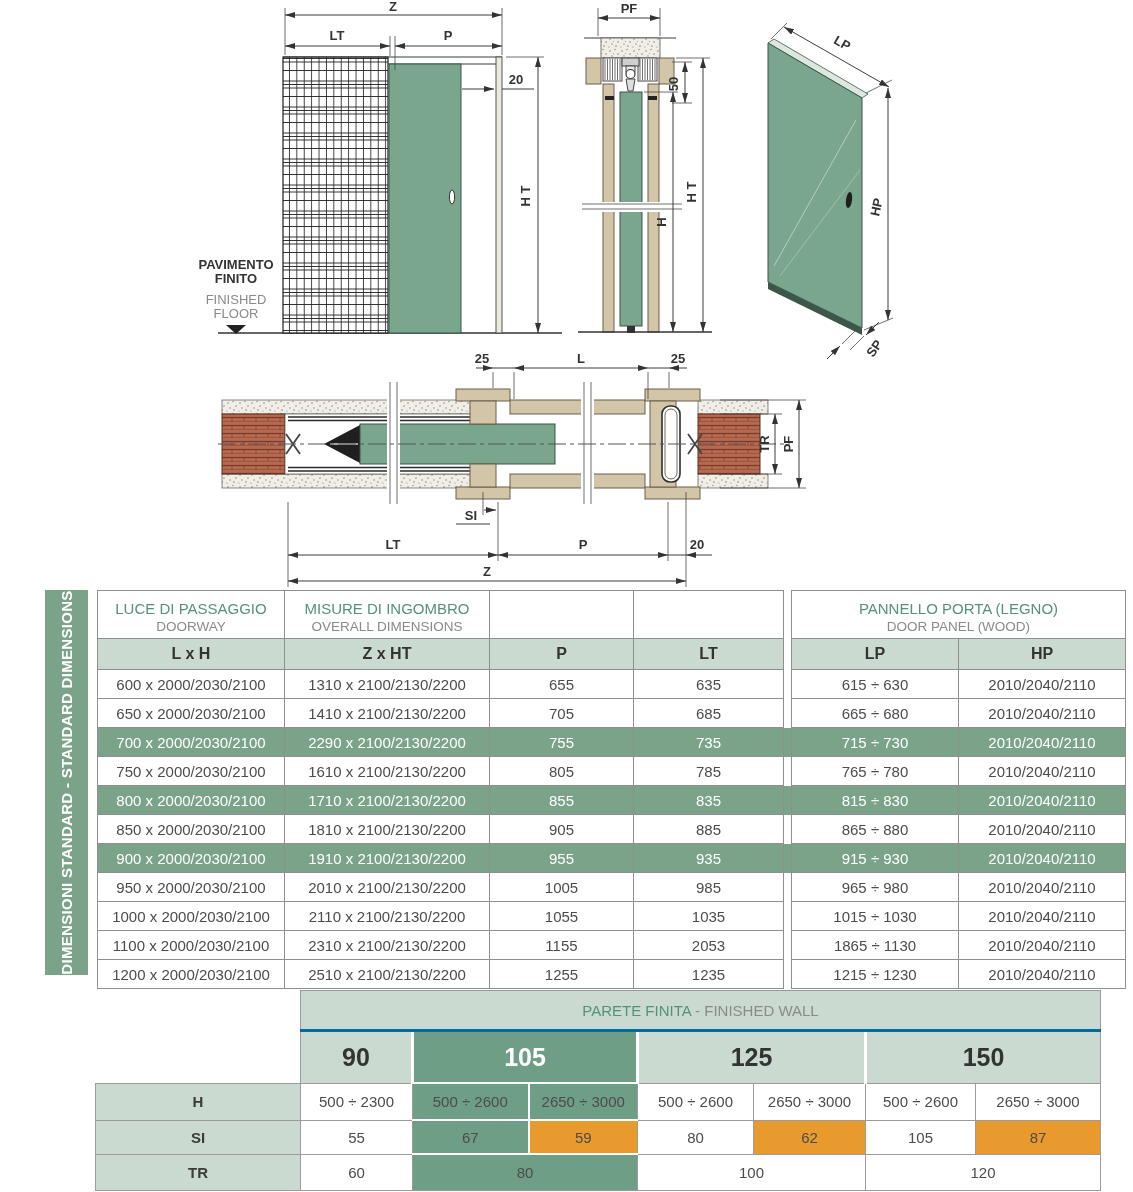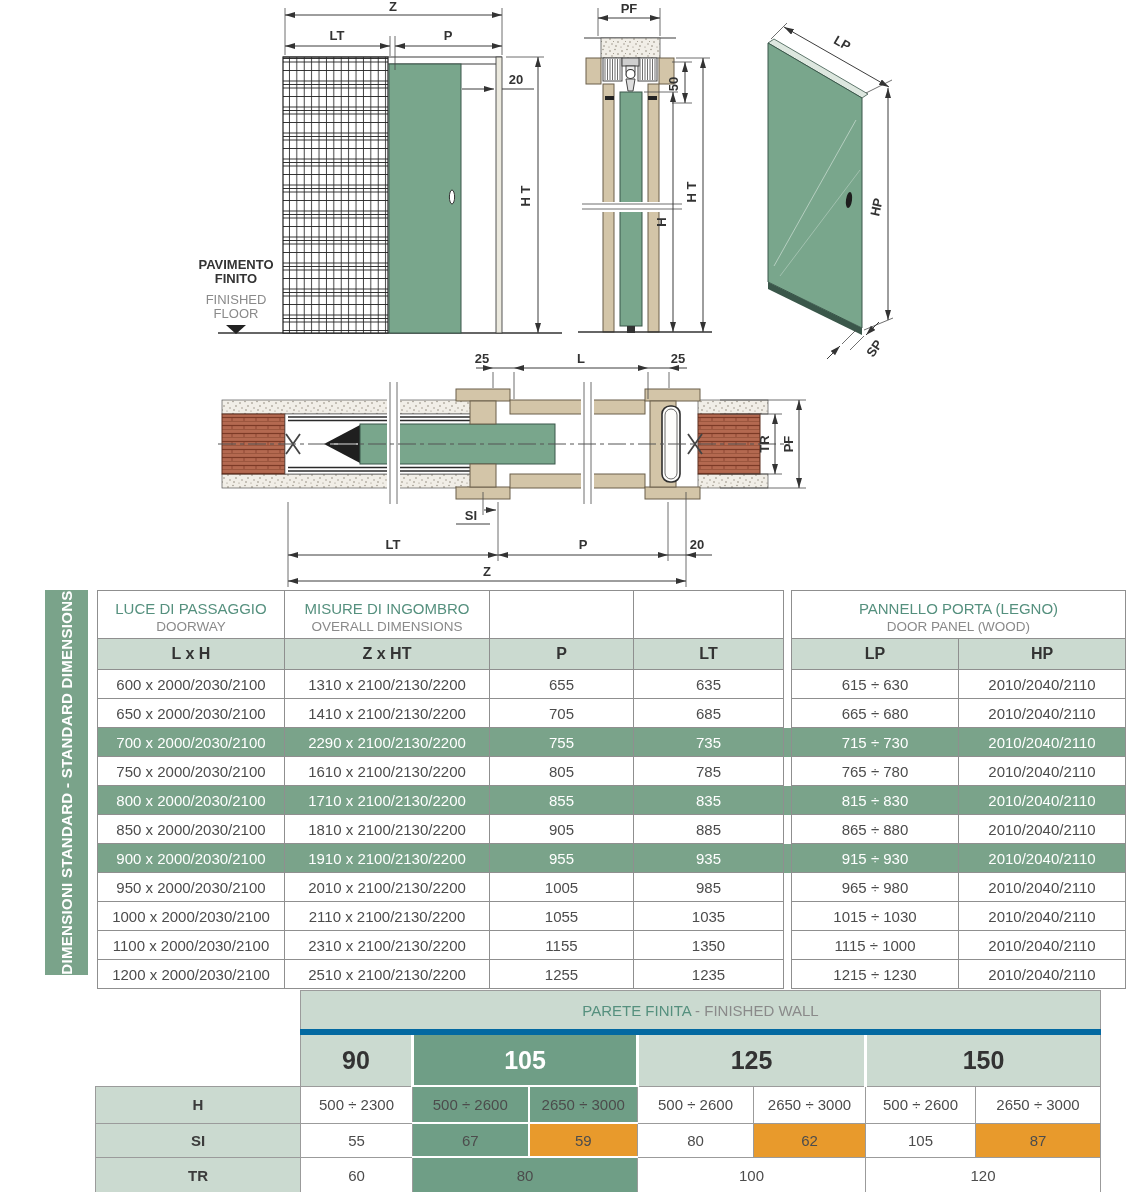--- a/index.html
+++ b/index.html
@@ -30,21 +30,21 @@
   .main tbody td{height:28px;}
   .main tr.hl td{background:#7aa38a;color:#fff;}
   td.nb{border:none !important;background:#fff;}
 
   
   .wall{position:absolute;left:95px;top:990px;}
   .wall td{border:1px solid #9b9b9b;color:#4c4c4c;font-size:15px;text-align:center;}
   .wall .title{background:#cbdad0;height:38px;}
   .title .it{color:#55907e;} .title .en{color:#8a8a8a;}
   .wall .size{background:#cbdad0;font-size:25px;font-weight:bold;color:#333;
-              border-top:6px solid #0369a1;height:50px;}
+              border-top:3px solid #0369a1;height:50px;}
   .wall .size.dk{background:#6f9e86;color:#fff;}
   .wall .lab{background:#cbdad0;font-weight:bold;color:#3b3b3b;}
   .dk{background:#6f9e86;color:#f4f7f3;}
   .org{background:#e89a2c;color:#4a3c16;}
   .gs{border-left:3px solid #fff !important;}
   .wl{border-left:2px solid #fff !important;}
   .wt{border-top:2px solid #fff !important;}
 </style>
 </head>
 <body>
@@ -425,23 +425,23 @@
           <td>1055</td>
           <td>1035</td>
           <td class="nb"></td>
           <td>1015 ÷ 1030</td>
           <td>2010/2040/2110</td>
         </tr>
         <tr>
           <td>1100 x 2000/2030/2100</td>
           <td>2310 x 2100/2130/2200</td>
           <td>1155</td>
-          <td>1350</td>
-          <td class="nb"></td>
-          <td>1115 ÷ 1000</td>
+          <td>2053</td>
+          <td class="nb"></td>
+          <td>1865 ÷ 1130</td>
           <td>2010/2040/2110</td>
         </tr>
         <tr>
           <td>1200 x 2000/2030/2100</td>
           <td>2510 x 2100/2130/2200</td>
           <td>1255</td>
           <td>1235</td>
           <td class="nb"></td>
           <td>1215 ÷ 1230</td>
           <td>2010/2040/2110</td>

